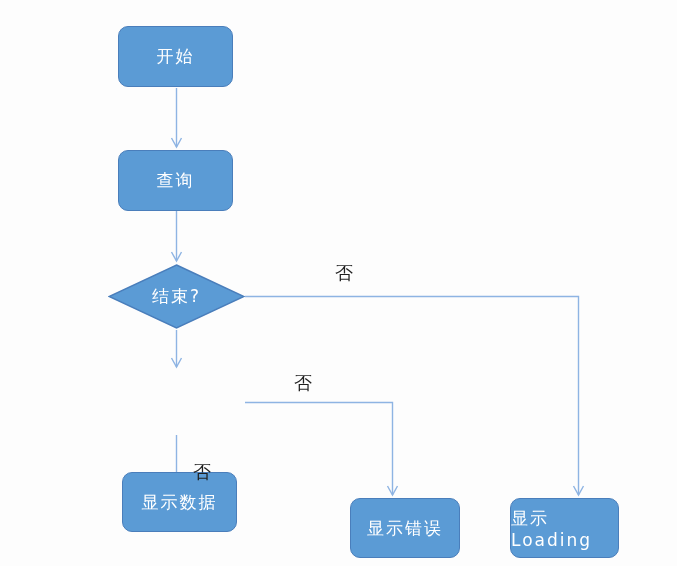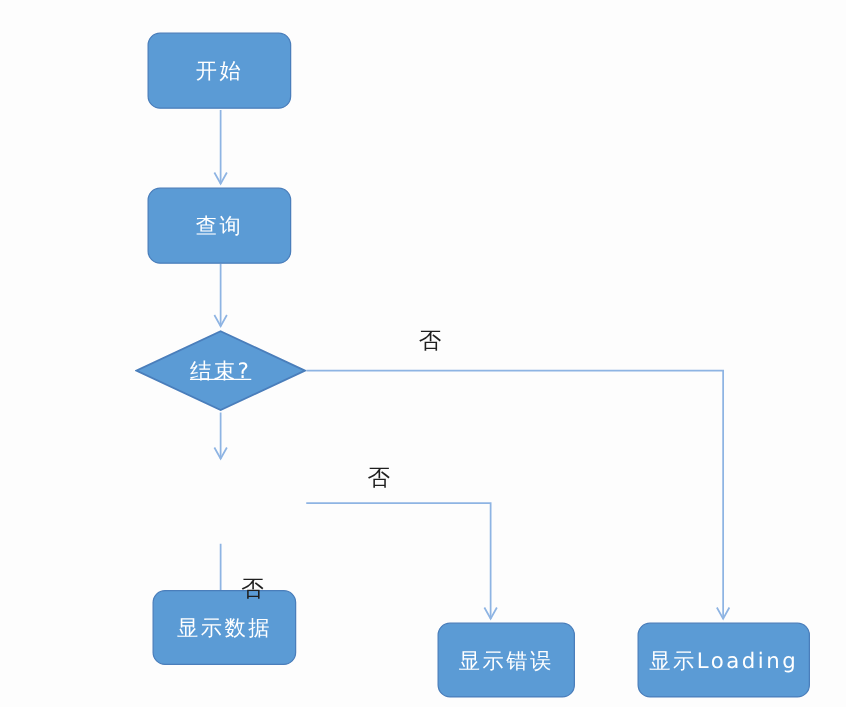--- a/index.html
+++ b/index.html
@@ -26,21 +26,21 @@
     box-sizing: border-box;
   }
   .process {
     background: var(--node-fill, #5b9bd5);
     border: 1.5px solid var(--node-border, #4a7ebb);
     border-radius: 10px;
   }
   .decision { background: transparent; }
   .decision svg { position: absolute; left: 0; top: 0; width: 100%; height: 100%; }
   .decision polygon { fill: var(--node-fill, #5b9bd5); stroke: var(--node-border, #4a7ebb); stroke-width: 1.5; }
-  .decision .lbl { position: relative; text-decoration: underline; }
+  .decision .lbl { position: relative; }
 
   .edge-label {
     position: absolute;
     transform: translate(-50%, -50%);
     color: var(--edge-label-text, #1f1f1f);
     font-size: 18px;
     line-height: 1;
   }
 </style>
 </head>
@@ -79,21 +79,21 @@
 
 
   <div class="node process" style="left:122px; top:472px; width:115px; height:60px;">
     <span class="lbl">显示数据</span>
   </div>
 
   <div class="node process" style="left:350px; top:498px; width:110px; height:60px;">
     <span class="lbl">显示错误</span>
   </div>
 
-  <div class="node process" style="left:510px; top:498px; width:138px; height:60px;">
+  <div class="node process" style="left:510px; top:498px; width:109px; height:60px;">
     <span class="lbl">显示Loading</span>
   </div>
 
   <span class="edge-label" style="left:344px; top:273px;">否</span>
   <span class="edge-label" style="left:303px; top:383px;">否</span>
   <span class="edge-label" style="left:202px; top:472px;">否</span>
 
 </div>
 
 </body></html>

